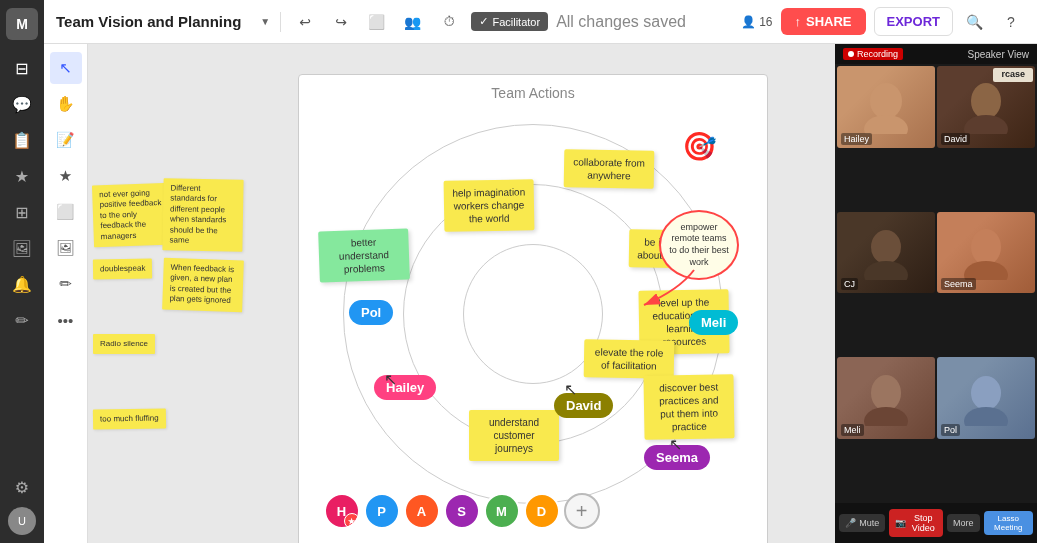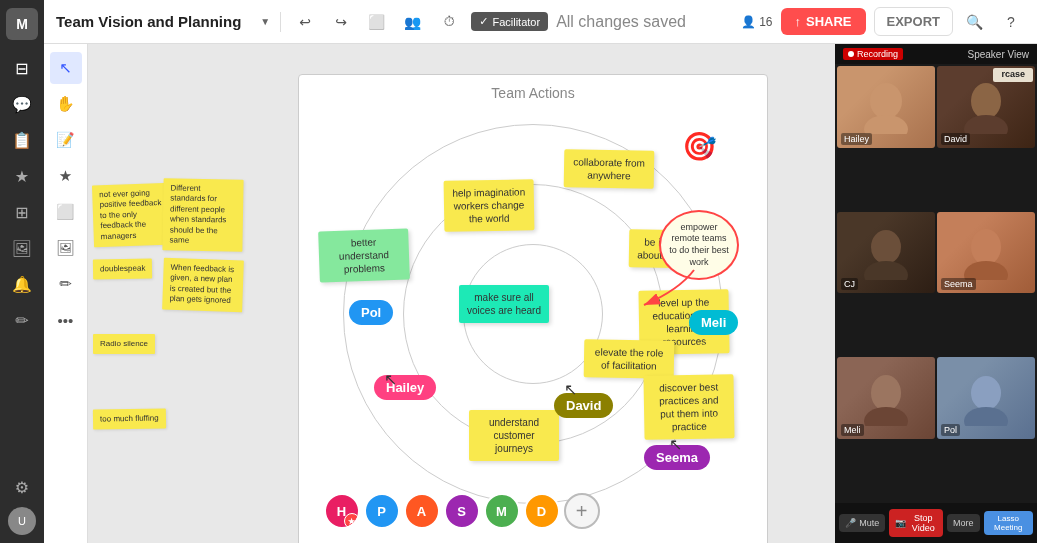--- a/index.html
+++ b/index.html
@@ -112,21 +112,21 @@
       padding: 6px 14px;
       font-size: 13px;
       font-weight: 600;
       cursor: pointer;
       display: flex;
       align-items: center;
       gap: 5px;
     }
     .export-btn {
       background: white;
-      color: #737373;
+      color: #6d28d9;
       border: 1.5px solid #ddd;
       border-radius: 6px;
       padding: 6px 12px;
       font-size: 13px;
       font-weight: 600;
       cursor: pointer;
     }
     .toolbar-icon-btn {
       width: 28px;
       height: 28px;
@@ -555,21 +555,20 @@
             <div class="circle" style="width:260px;height:260px;top:0;left:0;"></div>
             <div class="circle" style="width:140px;height:140px;top:0;left:0;"></div>
           </div>
 
           <div class="target-icon" style="right:50px; top:55px;">🎯</div>
 
           <div class="sticky sticky-yellow" style="left:145px; top:105px; transform:rotate(-1deg);">help imagination workers change the world</div>
           <div class="sticky sticky-yellow" style="left:265px; top:75px; transform:rotate(1deg);">collaborate from anywhere</div>
           <div class="sticky sticky-green" style="left:20px; top:155px; transform:rotate(-2deg);">better understand problems</div>
           <div class="sticky sticky-yellow" style="left:330px; top:155px; transform:rotate(1deg);">be intentional about innovation</div>
-          <div class="sticky sticky-teal" style="left:160px; top:210px; transform:rotate(0deg);">make sure all voices are heard</div>
           <div class="sticky sticky-yellow" style="left:340px; top:215px; transform:rotate(-1deg);">level up the education and learning resources</div>
           <div class="sticky sticky-yellow" style="left:285px; top:265px; transform:rotate(1deg);">elevate the role of facilitation</div>
           <div class="sticky sticky-yellow" style="left:345px; top:300px; transform:rotate(-1deg);">discover best practices and put them into practice</div>
           <div class="sticky sticky-yellow" style="left:170px; top:335px; transform:rotate(0deg);">understand customer journeys</div>
 
           <div class="name-label name-magenta" style="left:172px; top:160px;">CJ</div>
           <div class="name-label name-blue" style="left:50px; top:225px;">Pol</div>
           <div class="name-label name-pink" style="left:75px; top:300px;">Hailey</div>
           <div class="name-label name-olive" style="left:255px; top:318px;">David</div>
           <div class="name-label name-teal" style="left:390px; top:235px;">Meli</div>

